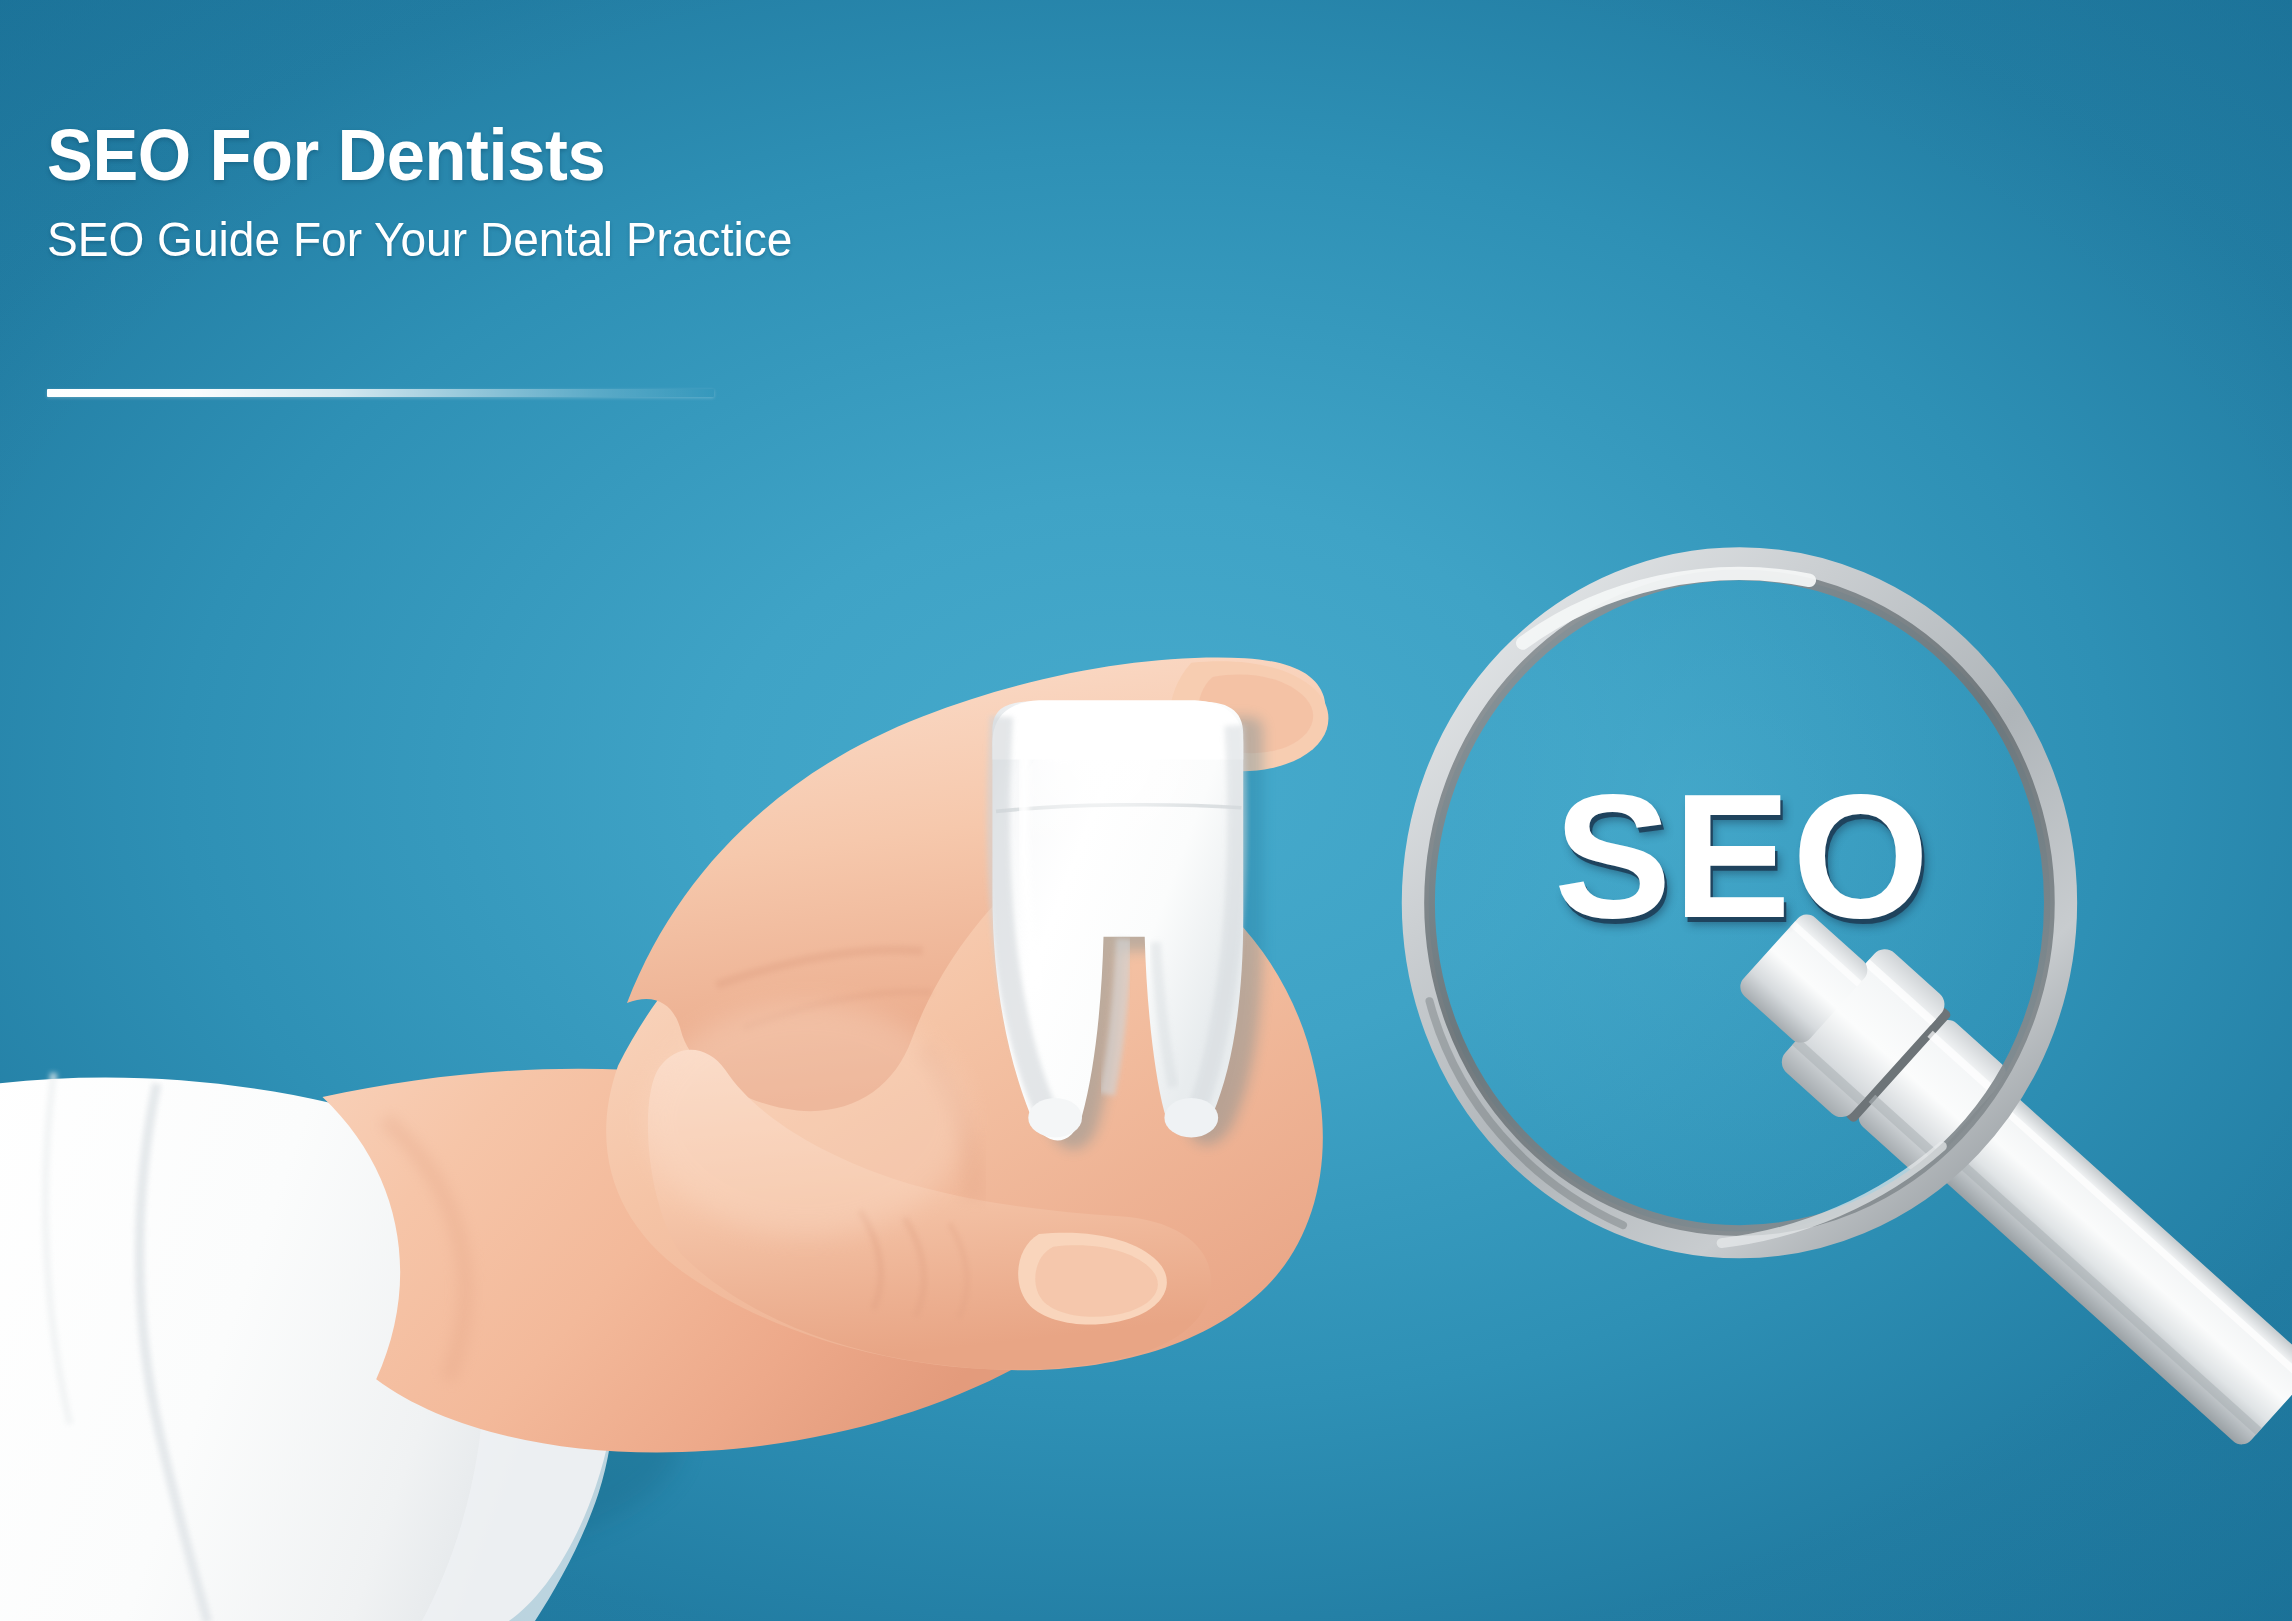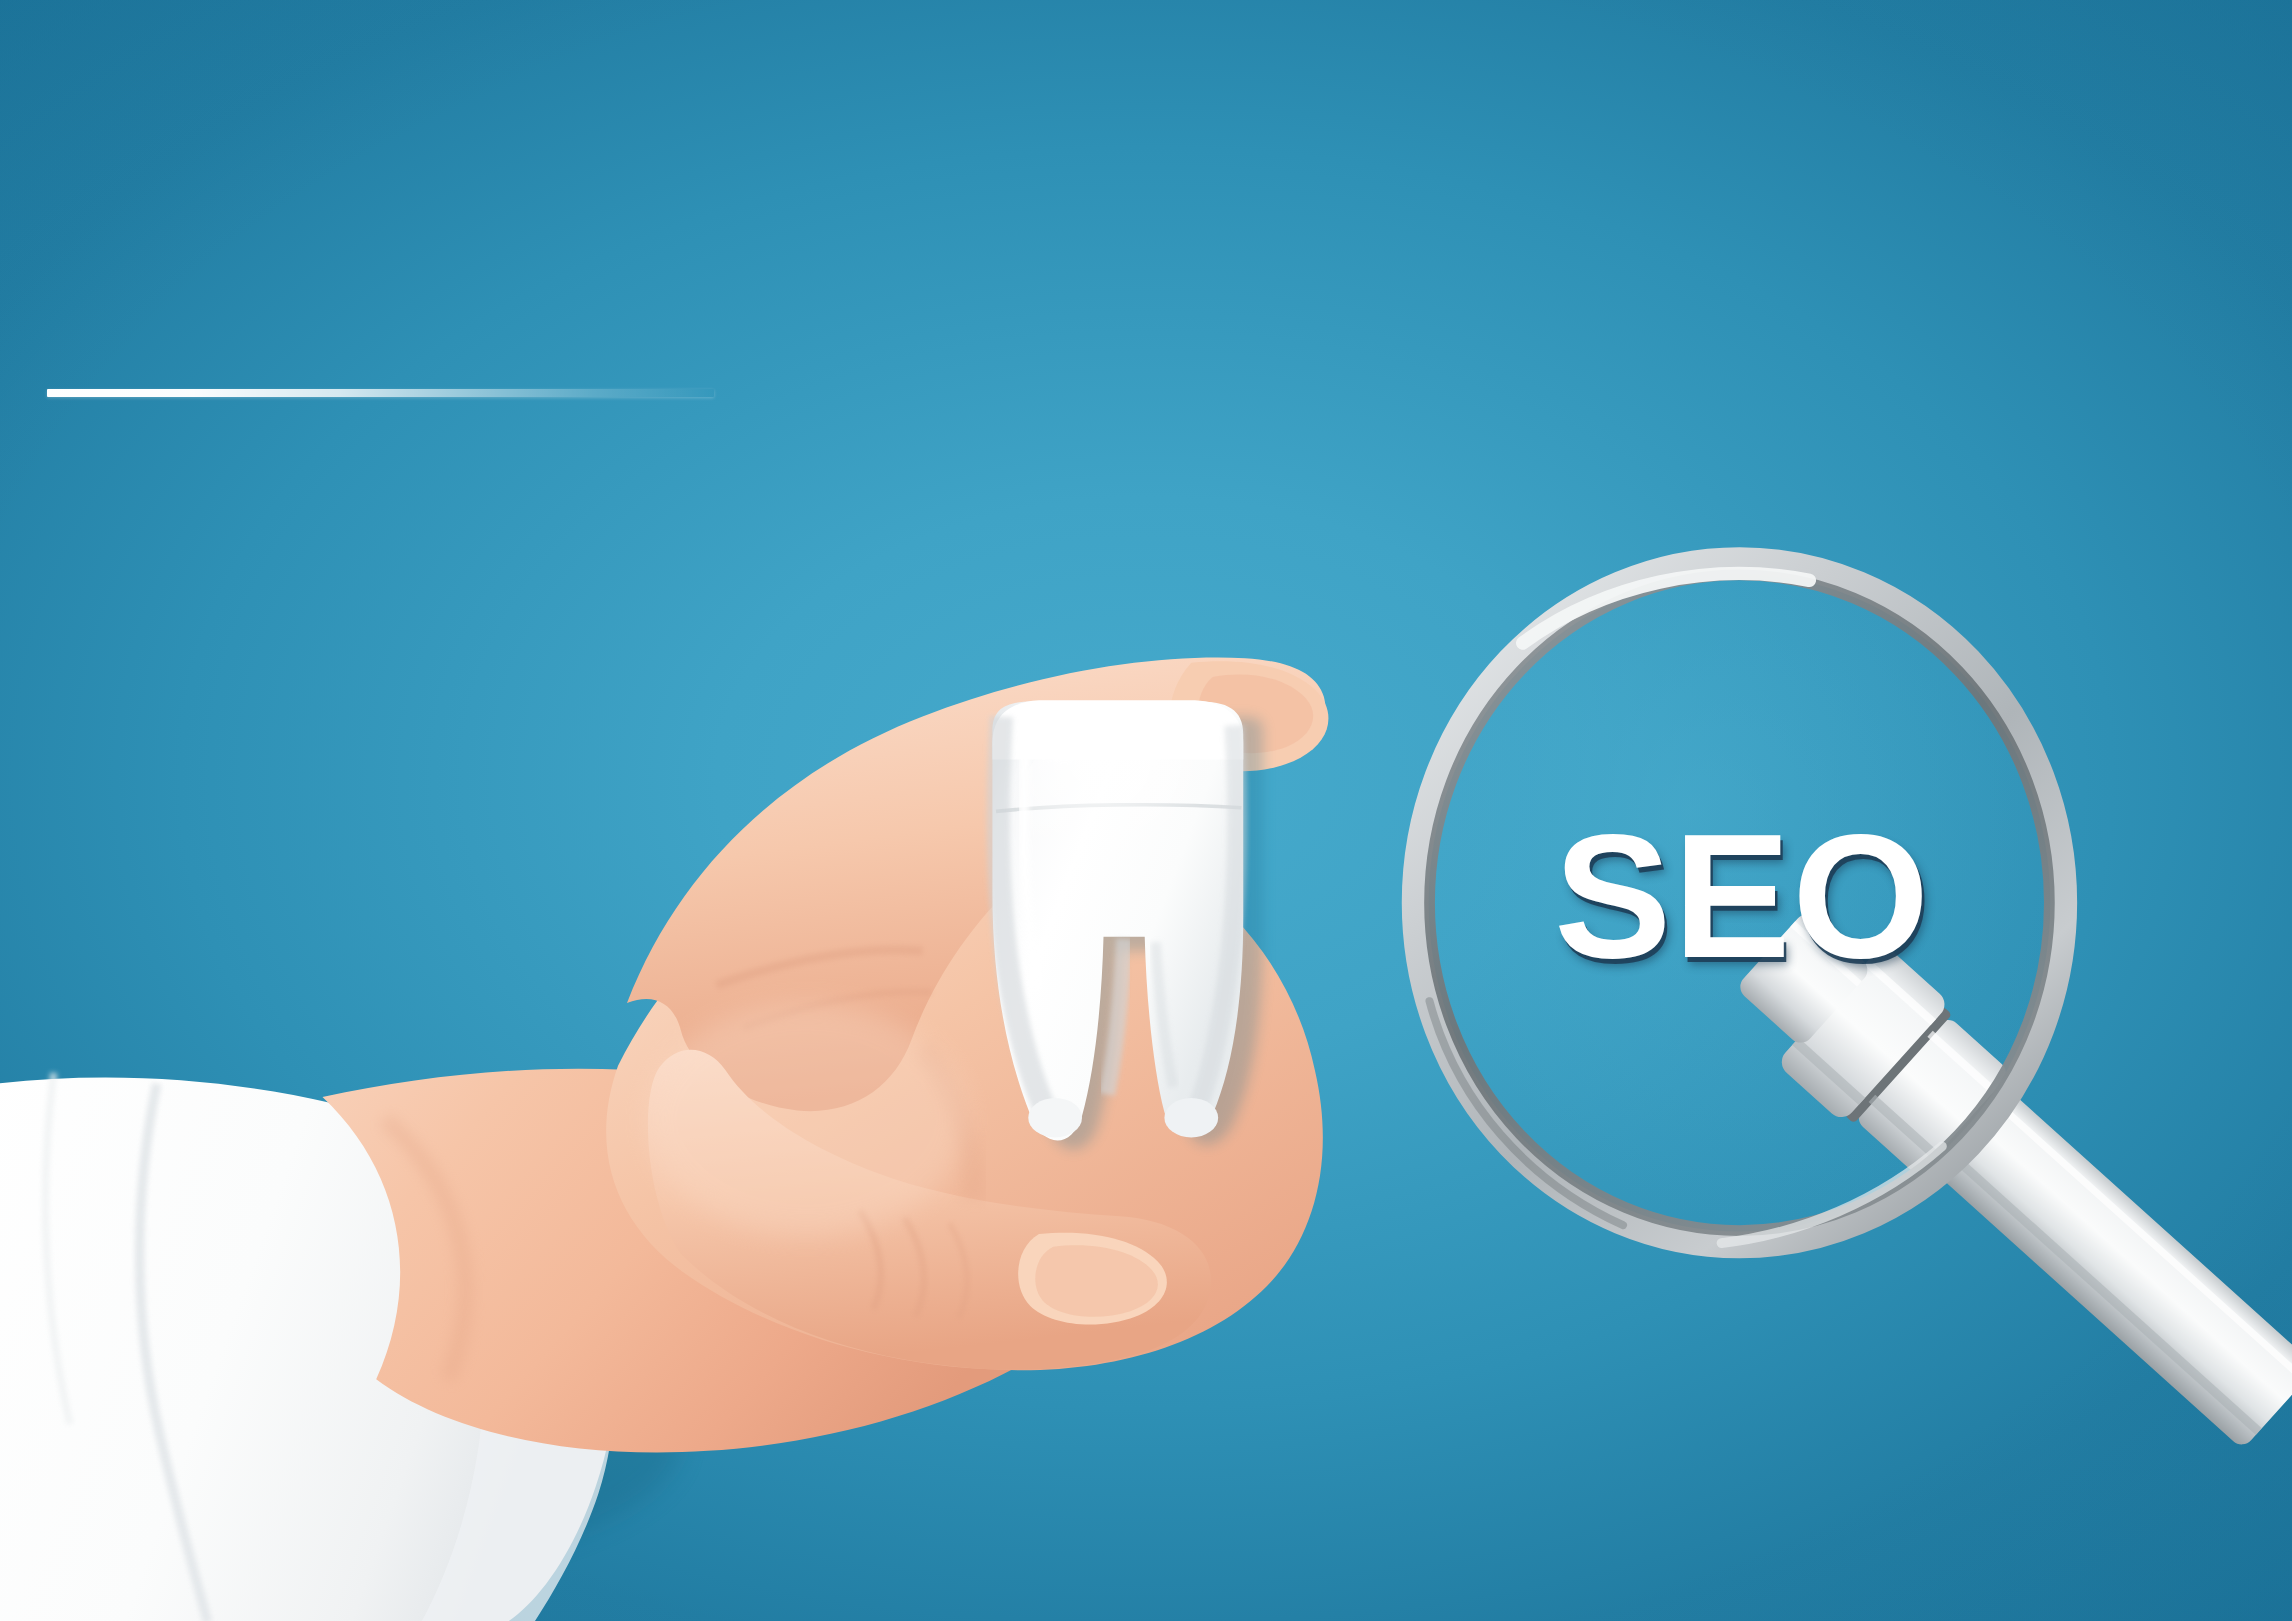--- a/index.html
+++ b/index.html
@@ -93,21 +93,21 @@
     top: 0; left: 0;
     width: 2293px;
     height: 1621px;
     pointer-events: none;
   }
 
   
   #seo-label {
     position: absolute;
     left: 1474px;
-    top: 808px;
+    top: 768px;
     width: 537px;
     text-align: center;
     color: #FFFFFF;
     font-size: 176px;
     font-weight: 700;
     line-height: 1;
     letter-spacing: 1.8px;
     font-family: "Liberation Sans", sans-serif;
     text-shadow:
       2.7px 4.5px 0 rgba(30,62,88,0.90),
@@ -391,16 +391,20 @@
 
     <path d="M 1700 718 C 1790 652, 1910 626, 2020 648" stroke="#F3F5F6" stroke-width="15" fill="none" stroke-linecap="round" opacity="0.95"></path>
 
     <path d="M 2168 1280 C 2100 1340, 2010 1378, 1922 1388" stroke="#E8EBEC" stroke-width="11" fill="none" stroke-linecap="round" opacity="0.7"></path>
 
     <path d="M 1596 1118 C 1626 1230, 1706 1320, 1812 1368" stroke="#5F676B" stroke-width="9" fill="none" stroke-linecap="round" opacity="0.35"></path>
   </svg>
 
   <div id="seo-label">SEO</div>
 
+  <div id="header">
+    <h1 id="title">SEO For Dentists</h1>
+    <p id="subtitle">SEO Guide For Your Dental Practice</p>
+  </div>
   <div id="divider"></div>
 
 </div>
 
 
 </body></html>

